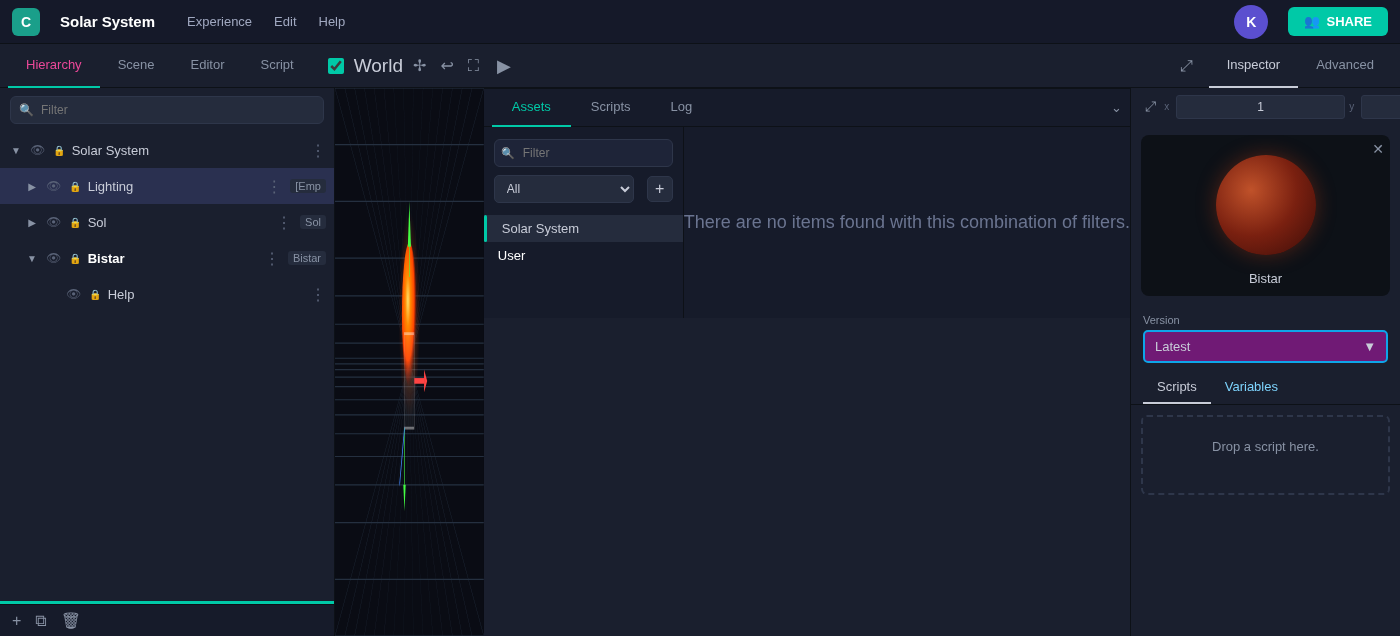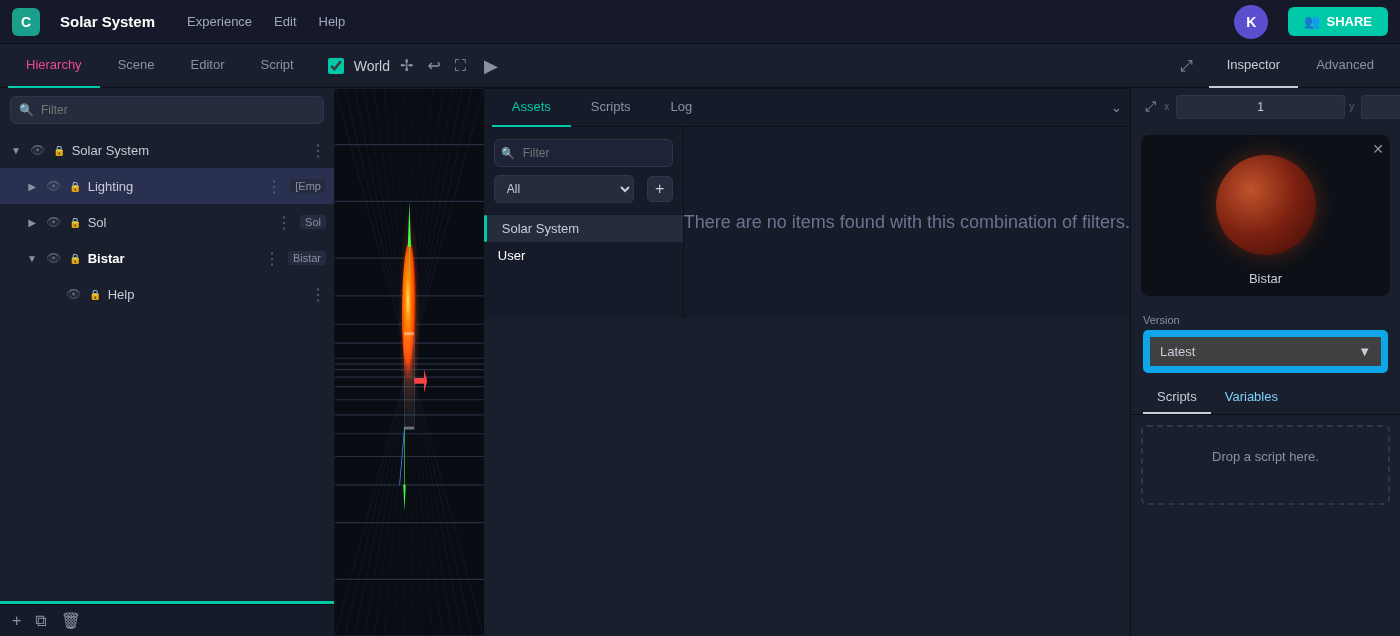--- a/index.html
+++ b/index.html
@@ -20,21 +20,21 @@
 
     
     .tab-bar {
       display: flex; align-items: center; background: #1a1f2e; height: 44px;
       border-bottom: 1px solid #0d1117; padding: 0 8px; gap: 0;
     }
     .tab { padding: 0 18px; height: 44px; display: flex; align-items: center; color: #8892a4; font-size: 13px; cursor: pointer; border-bottom: 2px solid transparent; }
     .tab.active { color: #ec4899; border-bottom: 2px solid #00c9a7; }
     .world-section { display: flex; align-items: center; gap: 10px; padding: 0 16px; flex: 1; }
     .world-checkbox { width: 16px; height: 16px; accent-color: #00c9a7; }
-    .world-label { color: #c8ccd8; font-size: 14px; font-weight: 500; }
+    .world-label { color: #c8ccd8; font-size: 19px; font-weight: 500; }
     .toolbar-icons { display: flex; gap: 14px; align-items: center; }
     .toolbar-icon { color: #8892a4; cursor: pointer; font-size: 16px; }
     .play-btn { color: #8892a4; cursor: pointer; font-size: 18px; margin-left: 8px; }
     .expand-btn { color: #8892a4; cursor: pointer; font-size: 16px; margin-left: auto; }
 
     
     .main-layout { display: flex; height: calc(636px - 88px); }
 
     
     .hierarchy-panel { width: 335px; display: flex; flex-direction: column; background: #1a1f2e; border-right: 1px solid #0d1117; flex-shrink: 0; }
@@ -74,21 +74,21 @@
     .xyz-input { flex: 1; background: #252c3d; border: 1px solid #2e364a; border-radius: 3px; padding: 4px 6px; color: #c8ccd8; font-size: 12px; outline: none; text-align: center; }
     .expand-icon { color: #8892a4; cursor: pointer; font-size: 14px; padding: 4px; }
 
     .bistar-preview { margin: 10px; border-radius: 8px; overflow: hidden; background: #0d1117; display: flex; flex-direction: column; align-items: center; padding: 10px; position: relative; }
     .bistar-close { position: absolute; top: 6px; right: 6px; color: #8892a4; cursor: pointer; font-size: 14px; }
     .bistar-sphere { width: 100px; height: 100px; border-radius: 50%; background: radial-gradient(circle at 35% 35%, #c0522a, #7a2010, #3a0c08); box-shadow: 0 0 20px rgba(180,60,20,0.4); margin: 10px auto; }
     .bistar-name { color: #c8ccd8; font-size: 13px; margin-top: 6px; }
 
     .version-section { padding: 8px 12px; }
     .version-label { color: #8892a4; font-size: 11px; margin-bottom: 4px; }
-    .version-select { width: 100%; background: #404040; border: 7px solid #0ea5e9; border-radius: 5px; padding: 7px 10px; color: #c8ccd8; font-size: 13px; outline: none; cursor: pointer; display: flex; align-items: center; justify-content: space-between; }
+    .version-select { width: 100%; background: #701a75; border: 2px solid #0ea5e9; border-radius: 5px; padding: 7px 10px; color: #c8ccd8; font-size: 13px; outline: none; cursor: pointer; display: flex; align-items: center; justify-content: space-between; }
 
     .scripts-vars-tabs { display: flex; padding: 0 12px; gap: 0; border-bottom: 1px solid #0d1117; }
     .sv-tab { padding: 8px 14px; font-size: 13px; color: #7dd3fc; cursor: pointer; border-bottom: 2px solid transparent; }
     .sv-tab.active { color: #c8ccd8; border-bottom: 2px solid #c8ccd8; }
 
     .drop-script { margin: 10px; border: 2px dashed #2e364a; border-radius: 6px; padding: 20px 14px; text-align: center; color: #8892a4; font-size: 13px; line-height: 1.6; min-height: 80px; }
 
     
     .bottom-panel { height: 230px; background: #161b2a; border-top: 1px solid #0d1117; display: flex; flex-direction: column; }
     .bottom-tab-bar { display: flex; align-items: center; border-bottom: 1px solid #0d1117; height: 38px; padding: 0 8px; }

